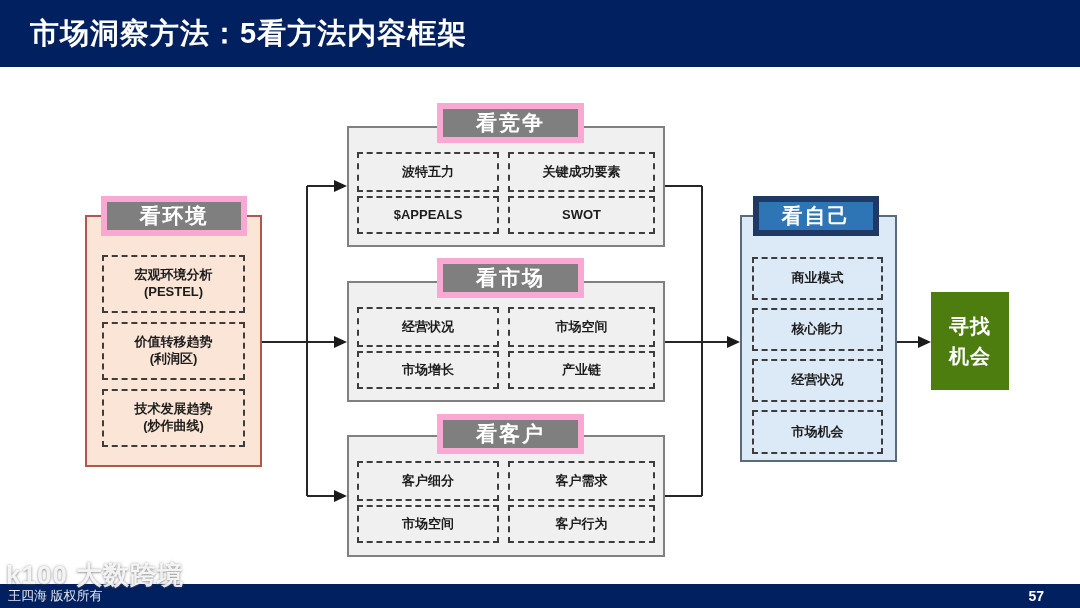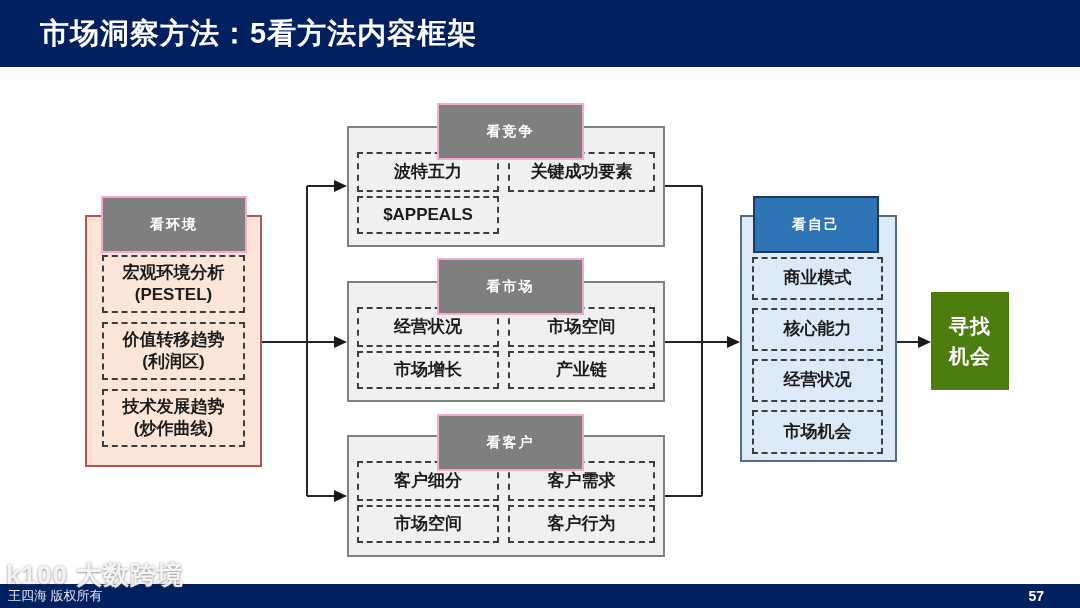--- a/index.html
+++ b/index.html
@@ -3,48 +3,48 @@
 <meta charset="utf-8">
 <style>
   * { margin:0; padding:0; box-sizing:border-box; }
   html,body { background:#d8d8d8; }
   .canvas {
     position:relative; width:1080px; height:608px; background:#ffffff;
     overflow:hidden; font-family:"Liberation Sans", sans-serif;
   }
   .titlebar {
     position:absolute; left:0; top:0; width:1080px; height:67px;
-    background:#002060; display:flex; align-items:center; padding-left:40px;
+    background:#002060; display:flex; align-items:center; padding-left:30px;
   }
   .titlebar h1 { color:#ffffff; font-size:29px; font-weight:700; letter-spacing:1px; }
 
   .connectors { position:absolute; left:0; top:0; width:1080px; height:608px; pointer-events:none; }
 
   .panel { position:absolute; border:2px solid #808080; background:#F0F0F0; }
   #env-panel  { left:85px;  top:215px; width:177px; height:252px; background:#FBE5D6; border-color:#B1574E; }
   #comp-panel { left:347px; top:126px; width:318px; height:121px; }
   #mkt-panel  { left:347px; top:281px; width:318px; height:121px; }
   #cust-panel { left:347px; top:435px; width:318px; height:122px; }
   #self-panel { left:740px; top:215px; width:157px; height:247px; background:#DCE9F7; border-color:#5A6B7E; }
 
   .ghead {
-    position:absolute; height:57px; display:flex; align-items:center; justify-content:center;
-    color:#ffffff; font-size:14px; font-weight:700; letter-spacing:2px;
-    background:#7F7F7F; border:2px solid #f9a8d4; z-index:3;
+    position:absolute; height:40px; display:flex; align-items:center; justify-content:center;
+    color:#ffffff; font-size:21px; font-weight:700; letter-spacing:2px;
+    background:#7F7F7F; border:6px solid #f9a8d4; z-index:3;
   }
   #env-head  { left:101px; top:196px; width:146px; }
   #comp-head { left:437px; top:103px; width:147px; }
   #mkt-head  { left:437px; top:258px; width:147px; }
   #cust-head { left:437px; top:414px; width:147px; }
   #self-head { left:753px; top:196px; width:126px; background:#2E75B6; border-color:#1F3864; }
 
   .ditem {
     position:absolute; border:2px dashed #3d3d3d;
     display:flex; align-items:center; justify-content:center; text-align:center;
-    font-size:17px; font-weight:700; color:#1c1c1c; line-height:1.3; white-space:pre-line;
+    font-size:13px; font-weight:700; color:#1c1c1c; line-height:1.3; white-space:pre-line;
     z-index:2;
   }
   
   #env-i0 { left:102px; top:255px; width:143px; height:58px; }
   #env-i1 { left:102px; top:322px; width:143px; height:58px; }
   #env-i2 { left:102px; top:389px; width:143px; height:58px; }
   
   #comp-i0 { left:357px; top:152px; width:142px; height:40px; }
   #comp-i1 { left:508px; top:152px; width:147px; height:40px; }
   #comp-i2 { left:357px; top:196px; width:142px; height:38px; }
@@ -126,20 +126,21 @@
   <div class="ditem" id="env-i1">价值转移趋势
 (利润区)</div>
   <div class="ditem" id="env-i2">技术发展趋势
 (炒作曲线)</div>
 
   <div class="panel" id="comp-panel"></div>
   <div class="ghead" id="comp-head">看竞争</div>
   <div class="ditem" id="comp-i0">波特五力</div>
   <div class="ditem" id="comp-i1">关键成功要素</div>
   <div class="ditem" id="comp-i2">$APPEALS</div>
+  <div class="ditem" id="comp-i3">SWOT</div>
 
   <div class="panel" id="mkt-panel"></div>
   <div class="ghead" id="mkt-head">看市场</div>
   <div class="ditem" id="mkt-i0">经营状况</div>
   <div class="ditem" id="mkt-i1">市场空间</div>
   <div class="ditem" id="mkt-i2">市场增长</div>
   <div class="ditem" id="mkt-i3">产业链</div>
 
   <div class="panel" id="cust-panel"></div>
   <div class="ghead" id="cust-head">看客户</div>

